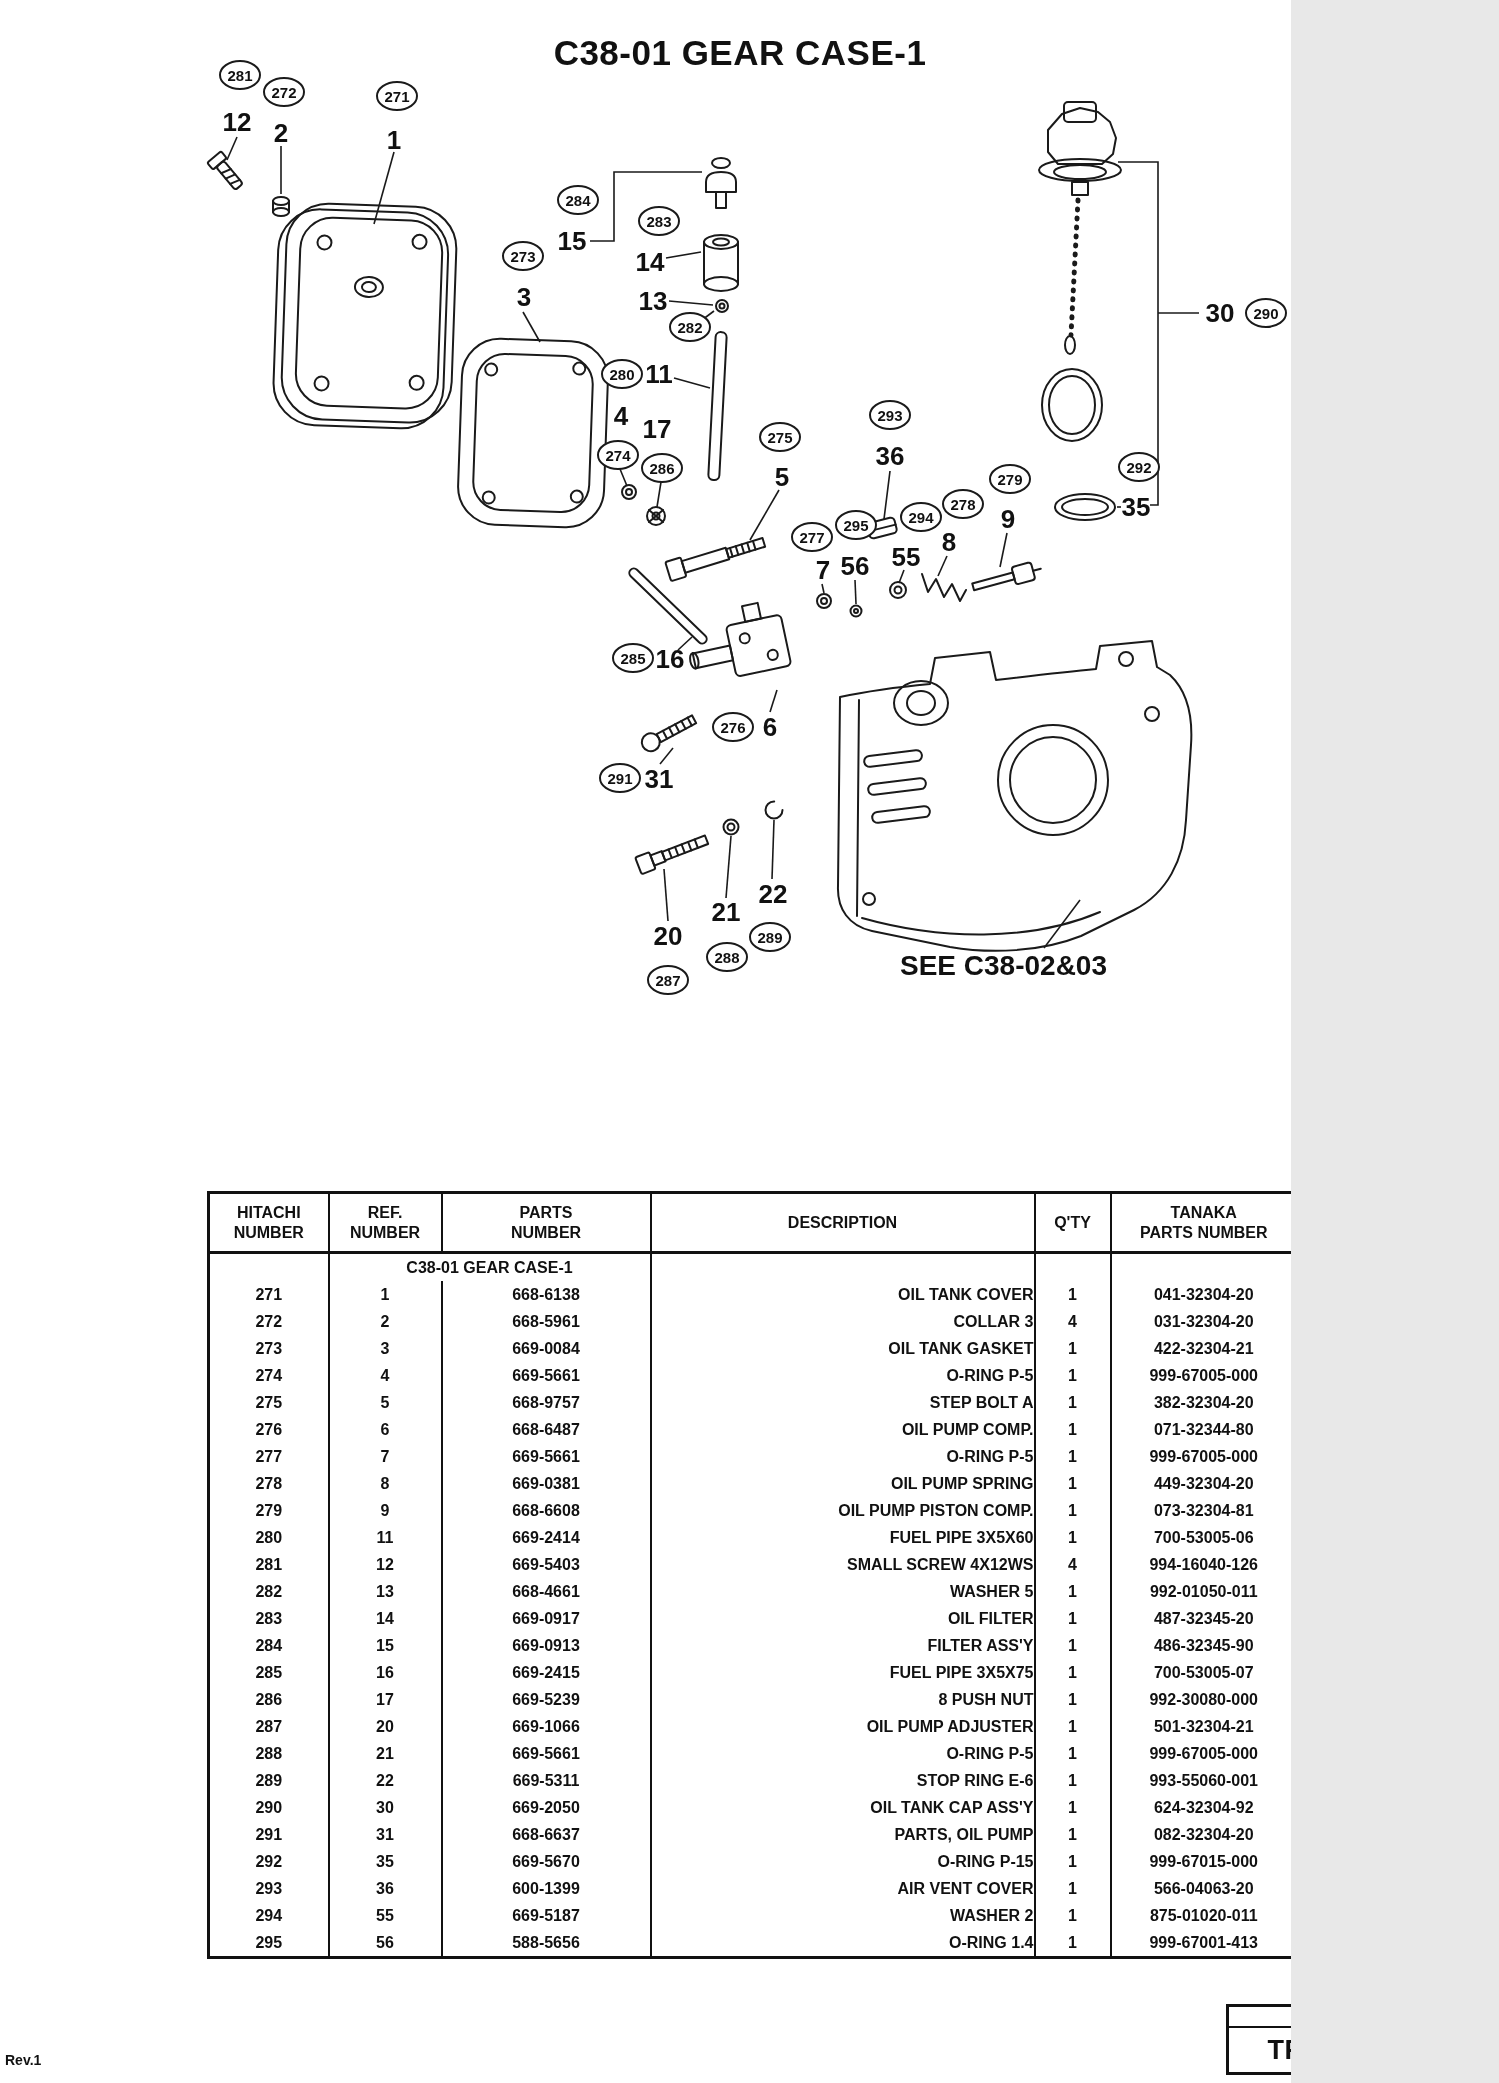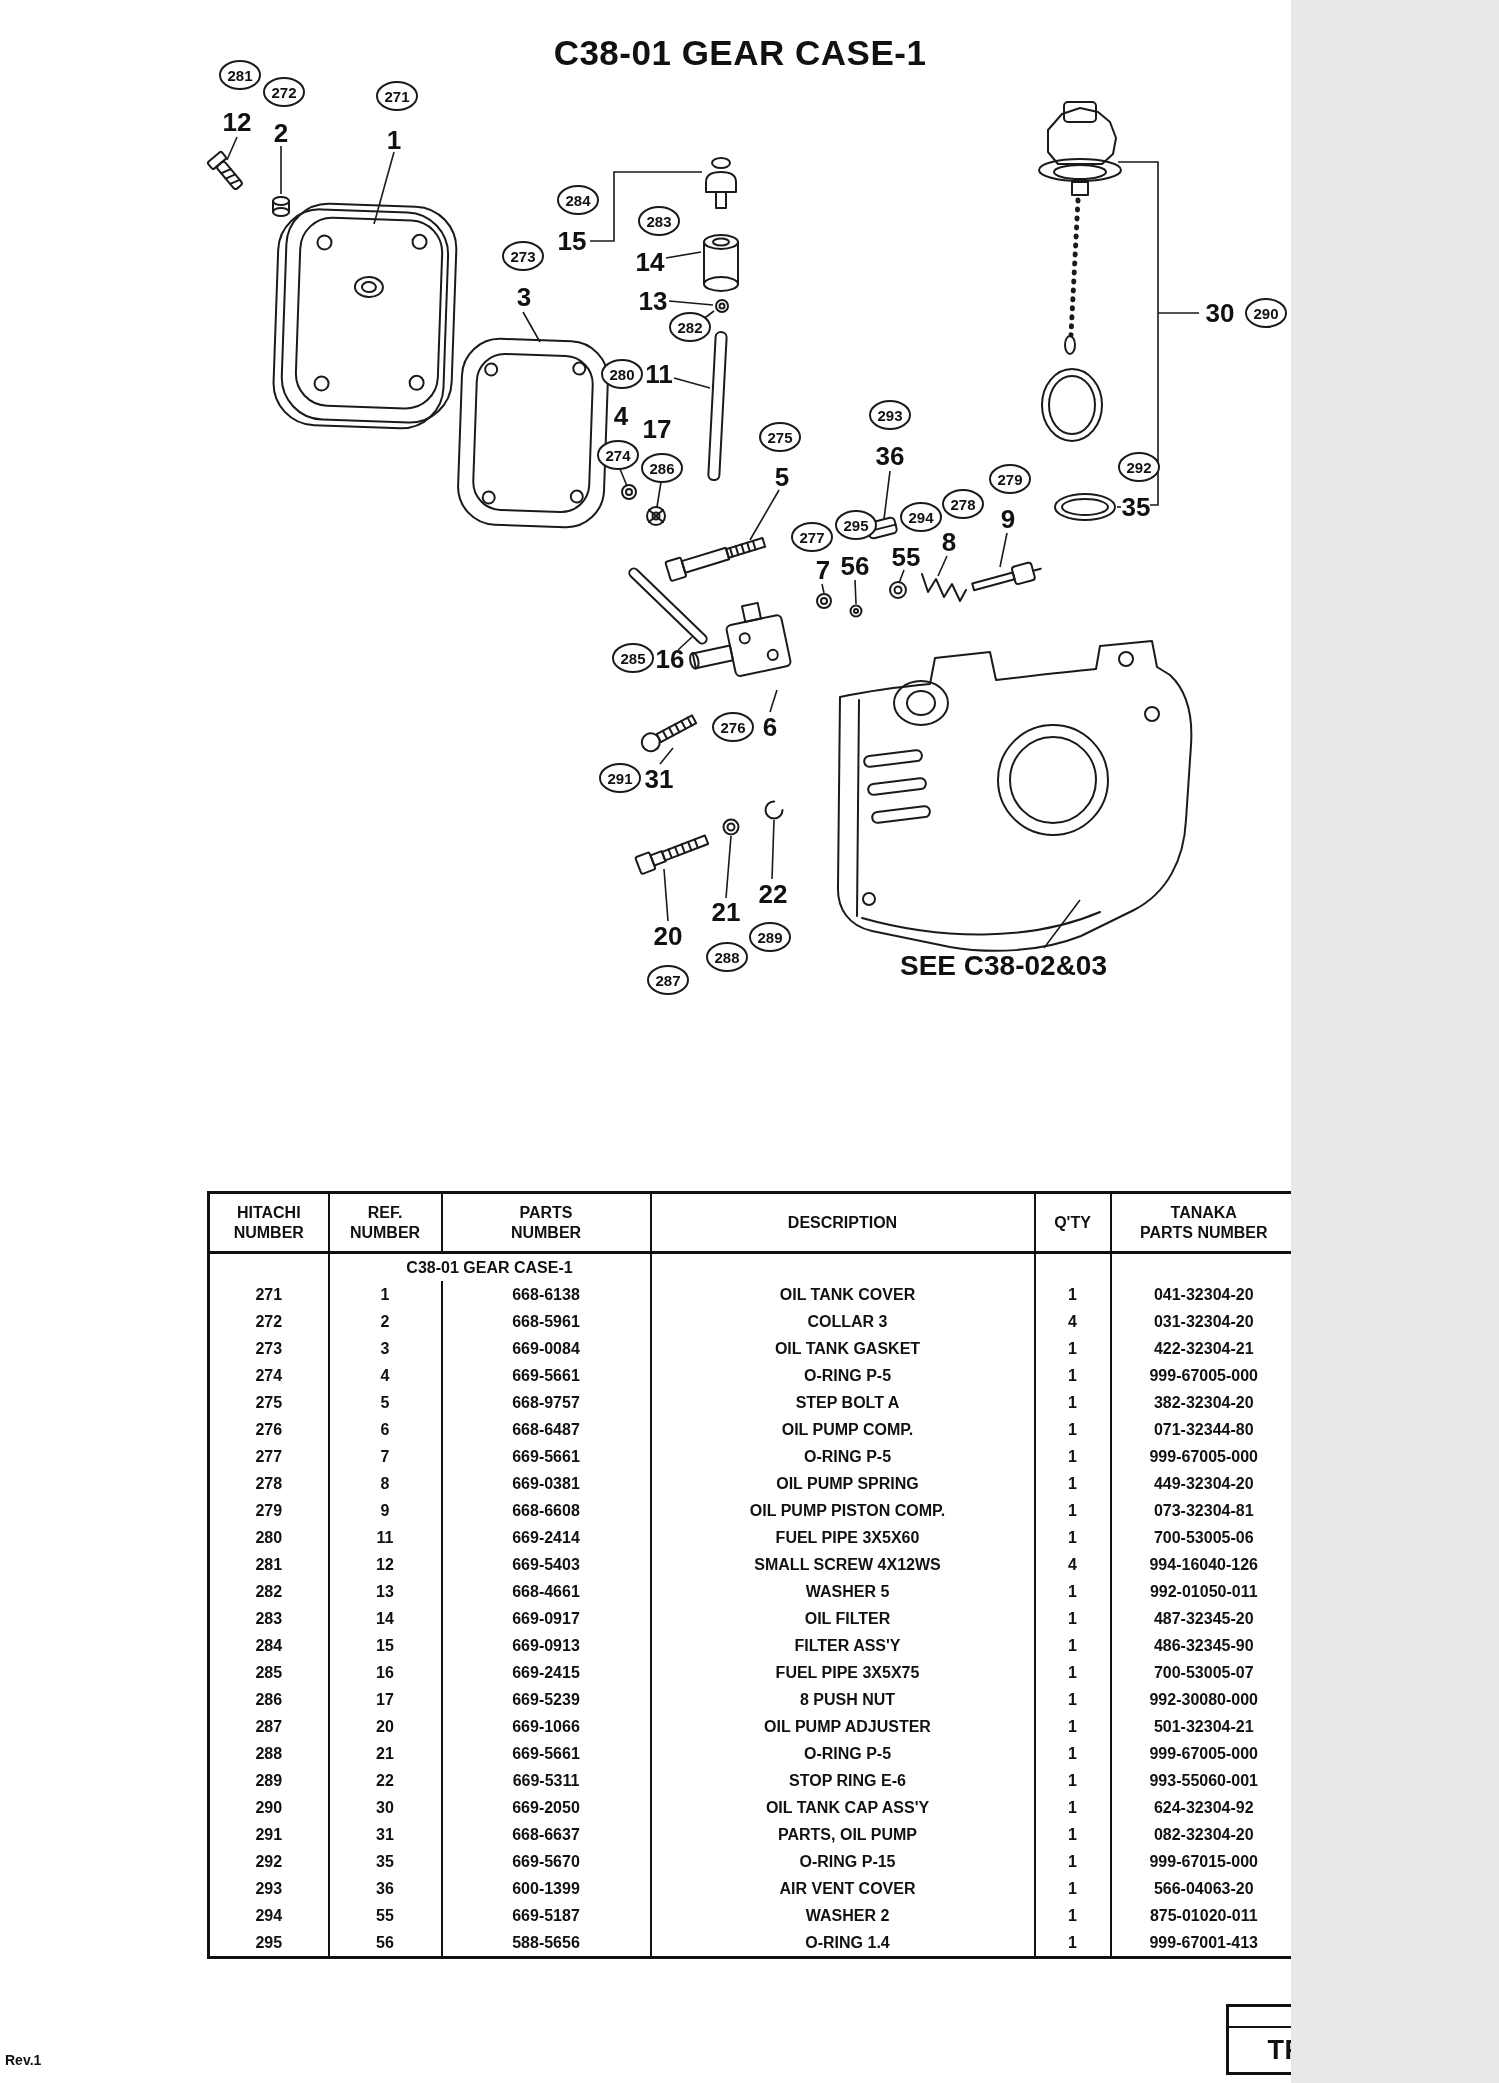--- a/index.html
+++ b/index.html
@@ -15,21 +15,21 @@
   .balloon{fill:#ffffff;stroke:#1a1a1a;stroke-width:2;}
   .balloon-num{font-size:15px;font-weight:bold;text-anchor:middle;fill:#111;stroke:none;}
   .ref-num{font-size:26px;font-weight:bold;text-anchor:middle;fill:#111;stroke:none;}
   .see-note{font-size:28px;font-weight:bold;fill:#111;stroke:none;}
 
   
   .parts-table{position:absolute;top:1191px;left:207px;width:1089px;border-collapse:collapse;table-layout:fixed;border:3px solid #111;font-size:16px;font-weight:bold;color:#111;}
   .parts-table th,.parts-table td{border-left:2px solid #111;border-right:2px solid #111;padding:0;overflow:hidden;}
   .parts-table thead th{height:57px;border-bottom:3px solid #111;text-align:center;vertical-align:middle;white-space:pre-line;line-height:1.25;font-size:16px;}
   .parts-table tbody td{height:27px;line-height:27px;text-align:center;white-space:nowrap;}
-  .parts-table td.col-description{text-align:center;padding-left:10px;margin-top:10px;}
+  .parts-table td.col-description{text-align:right;padding-left:10px;margin-top:10px;}
   .parts-table td.section-title{text-align:center;}
 
   
   .rev-label{position:absolute;left:5px;top:2052px;font-size:14px;font-weight:bold;}
   .model-box{position:absolute;left:1226px;top:2004px;width:257px;height:65px;border:3px solid #111;background:#fff;}
   .model-label{height:19px;border-bottom:2px solid #111;text-align:center;font-size:12px;line-height:19px;letter-spacing:26px;text-indent:26px;}
   .model-number{height:44px;text-align:center;font-size:27px;font-weight:bold;line-height:44px;letter-spacing:.5px;}
 </style>
 </head>
 <body>

